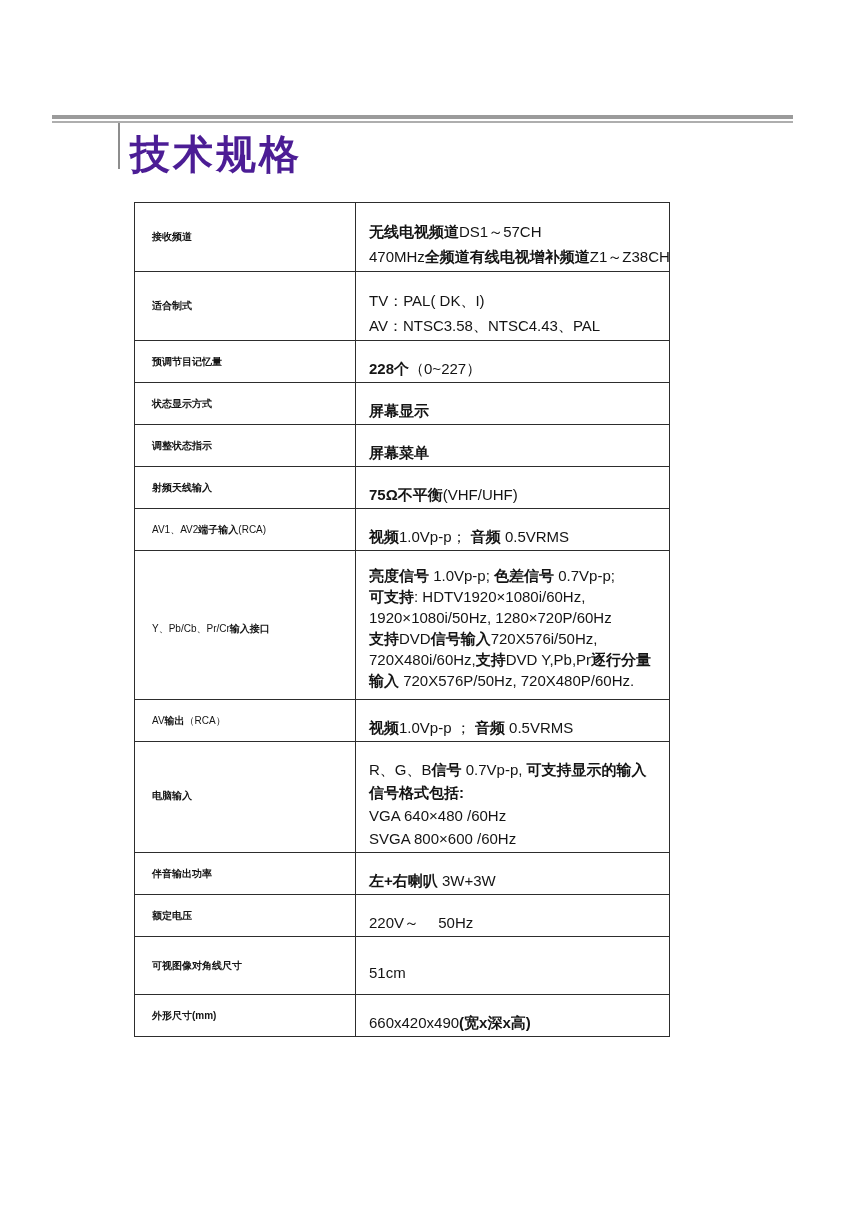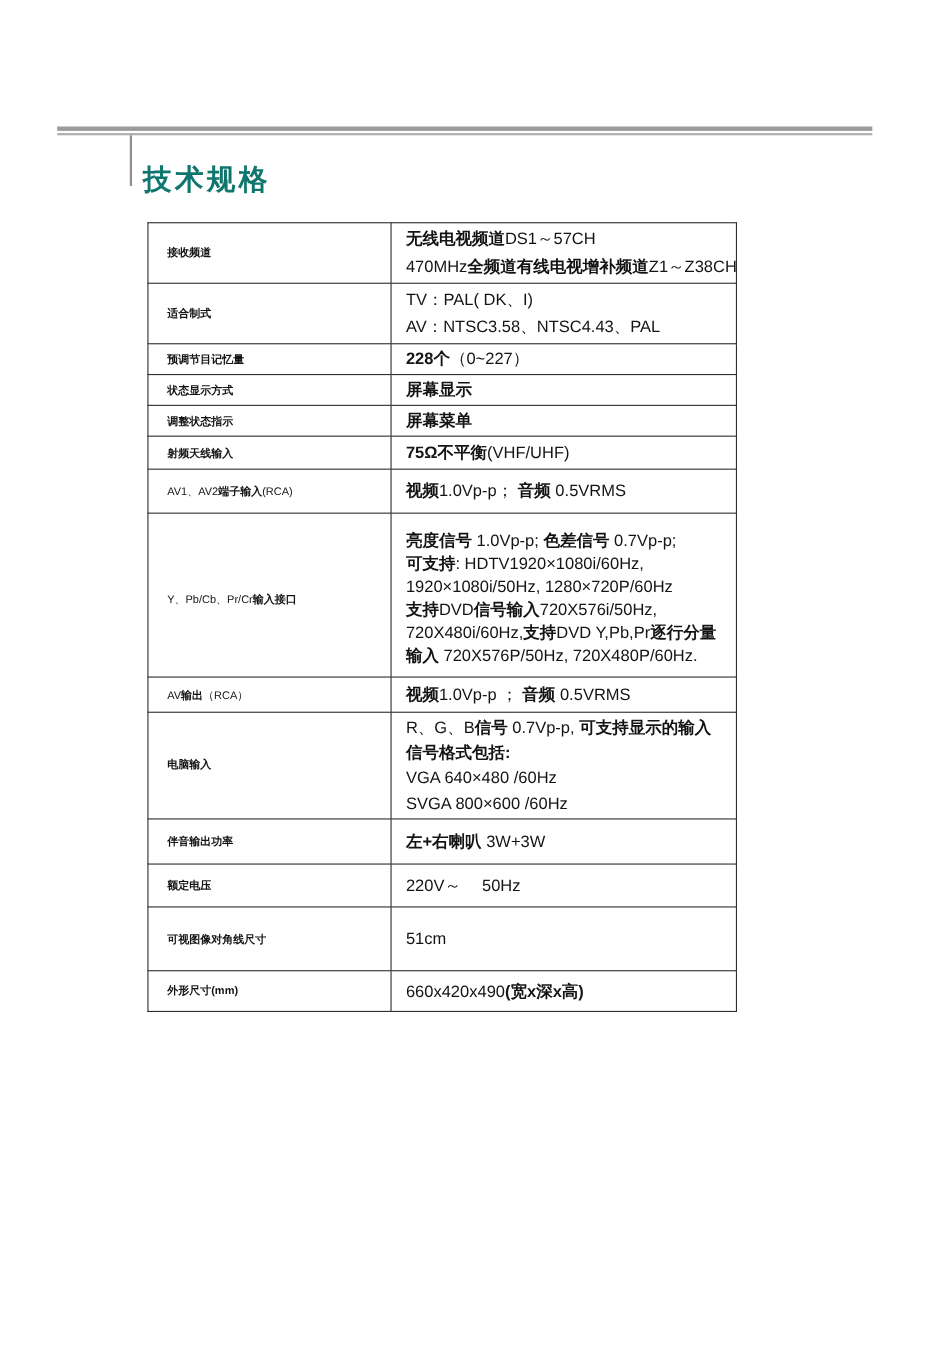--- a/index.html
+++ b/index.html
@@ -16,35 +16,35 @@
     position:absolute;left:52px;top:115px;width:741px;height:2px;
     border-top:4px solid #9b9b9b;
     border-bottom:2px solid #aeaeae;
   }
   
   .title-accent{
     position:absolute;left:118px;top:123px;width:2px;height:46px;
     background:#8d8d8d;
   }
   .page-title{
-    position:absolute;left:130px;top:146px;
-    font-size:26px;font-weight:700;letter-spacing:3px;color:#0f766e;
+    position:absolute;left:130px;top:127px;
+    font-size:40px;font-weight:700;letter-spacing:3px;color:#4c1d95;
   }
   
   table.spec{
     position:absolute;left:134px;top:202px;width:535px;
     border-collapse:collapse;table-layout:fixed;
   }
   table.spec td{
     border:1px solid #2d2d2d;
     vertical-align:middle;
     overflow:hidden;
   }
   .label-cell{padding:2px 4px 2px 17px;font-size:10px;}
-  .value-cell{padding:2px 4px 2px 13px;font-size:15px;}
+  .value-cell{padding:16px 4px 2px 13px;font-size:15px;}
   .vline{line-height:23px;white-space:nowrap;}
   .b{font-weight:700;}
   
   .r1{height:55px}.r2{height:51px}.r3{height:23px}.r4{height:25px}
   .r5{height:25px}.r6{height:30px}.r7{height:40px}.r8{height:149px}
   .r9{height:32px}.r10{height:92px}.r11{height:41px}.r12{height:39px}
   .r13{height:58px}.r14{height:38px}.r15{height:37px}.r16{height:48px}
   .r1 .vline,.r2 .vline{line-height:25px;}
   .r8 td{vertical-align:top;}
   .r8 .label-cell{padding-top:9px;}

